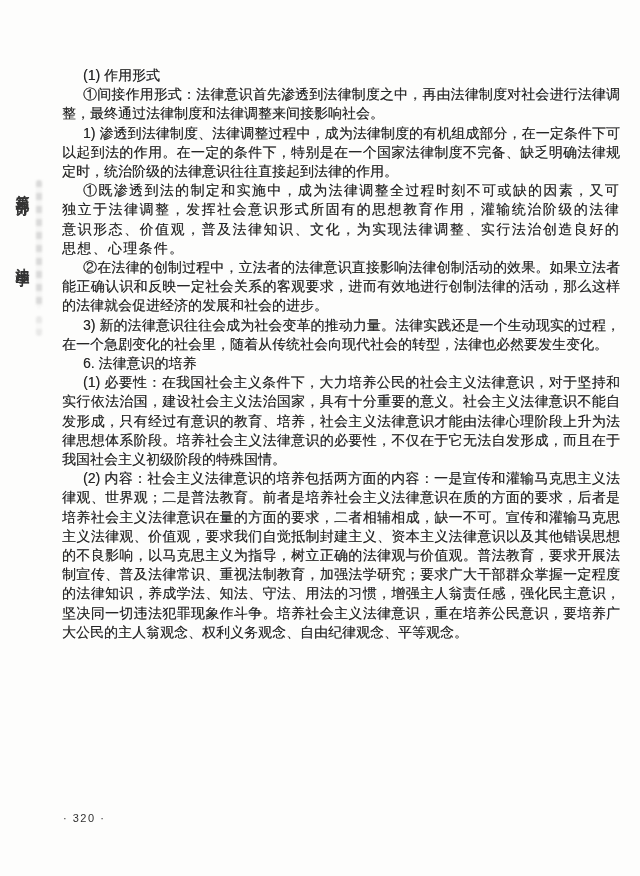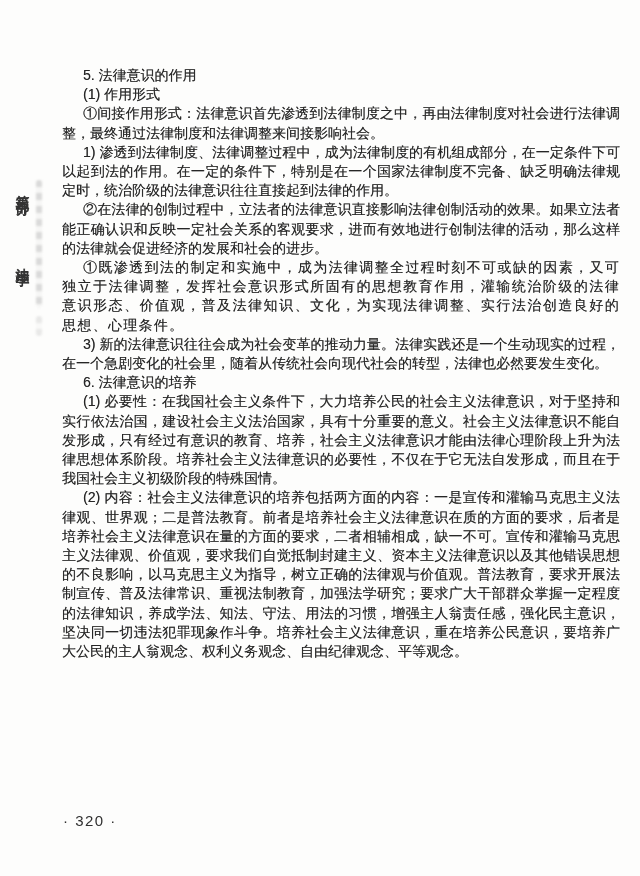--- a/index.html
+++ b/index.html
@@ -60,44 +60,43 @@
   .bleed.bleed-2 {
     top: 316px;
     height: 20px;
     opacity: 0.6;
   }
   
   .folio {
     position: absolute;
     left: 63px;
     top: 812px;
-    font-size: 15px;
+    font-size: 11px;
     letter-spacing: 1.5px;
     color: #303030;
   }
 </style>
 </head>
 <body>
 
 <div class="page">
 
   <div class="sidebar-part">第三部分</div>
 
   <div class="sidebar-subject">法理学</div>
 
   <div class="bleed"></div>
   <div class="bleed bleed-2"></div>
 
   <main class="content">
-      <p class="para">5. 法律意识的作用</p>
       <p class="para">(1) 作用形式</p>
       <p class="para">①间接作用形式：法律意识首先渗透到法律制度之中，再由法律制度对社会进行法律调整，最终通过法律制度和法律调整来间接影响社会。</p>
       <p class="para">1) 渗透到法律制度、法律调整过程中，成为法律制度的有机组成部分，在一定条件下可以起到法的作用。在一定的条件下，特别是在一个国家法律制度不完备、缺乏明确法律规定时，统治阶级的法律意识往往直接起到法律的作用。</p>
+      <p class="para loose">①既渗透到法的制定和实施中，成为法律调整全过程时刻不可或缺的因素，又可独立于法律调整，发挥社会意识形式所固有的思想教育作用，灌输统治阶级的法律意识形态、价值观，普及法律知识、文化，为实现法律调整、实行法治创造良好的思想、心理条件。</p>
       <p class="para">②在法律的创制过程中，立法者的法律意识直接影响法律创制活动的效果。如果立法者能正确认识和反映一定社会关系的客观要求，进而有效地进行创制法律的活动，那么这样的法律就会促进经济的发展和社会的进步。</p>
-      <p class="para loose">①既渗透到法的制定和实施中，成为法律调整全过程时刻不可或缺的因素，又可独立于法律调整，发挥社会意识形式所固有的思想教育作用，灌输统治阶级的法律意识形态、价值观，普及法律知识、文化，为实现法律调整、实行法治创造良好的思想、心理条件。</p>
       <p class="para">3) 新的法律意识往往会成为社会变革的推动力量。法律实践还是一个生动现实的过程，在一个急剧变化的社会里，随着从传统社会向现代社会的转型，法律也必然要发生变化。</p>
       <p class="para">6. 法律意识的培养</p>
       <p class="para">(1) 必要性：在我国社会主义条件下，大力培养公民的社会主义法律意识，对于坚持和实行依法治国，建设社会主义法治国家，具有十分重要的意义。社会主义法律意识不能自发形成，只有经过有意识的教育、培养，社会主义法律意识才能由法律心理阶段上升为法律思想体系阶段。培养社会主义法律意识的必要性，不仅在于它无法自发形成，而且在于我国社会主义初级阶段的特殊国情。</p>
       <p class="para">(2) 内容：社会主义法律意识的培养包括两方面的内容：一是宣传和灌输马克思主义法律观、世界观；二是普法教育。前者是培养社会主义法律意识在质的方面的要求，后者是培养社会主义法律意识在量的方面的要求，二者相辅相成，缺一不可。宣传和灌输马克思主义法律观、价值观，要求我们自觉抵制封建主义、资本主义法律意识以及其他错误思想的不良影响，以马克思主义为指导，树立正确的法律观与价值观。普法教育，要求开展法制宣传、普及法律常识、重视法制教育，加强法学研究；要求广大干部群众掌握一定程度的法律知识，养成学法、知法、守法、用法的习惯，增强主人翁责任感，强化民主意识，坚决同一切违法犯罪现象作斗争。培养社会主义法律意识，重在培养公民意识，要培养广大公民的主人翁观念、权利义务观念、自由纪律观念、平等观念。</p>
     </main>
 
   <div class="folio">· 320 ·</div>
 
 </div>
 

